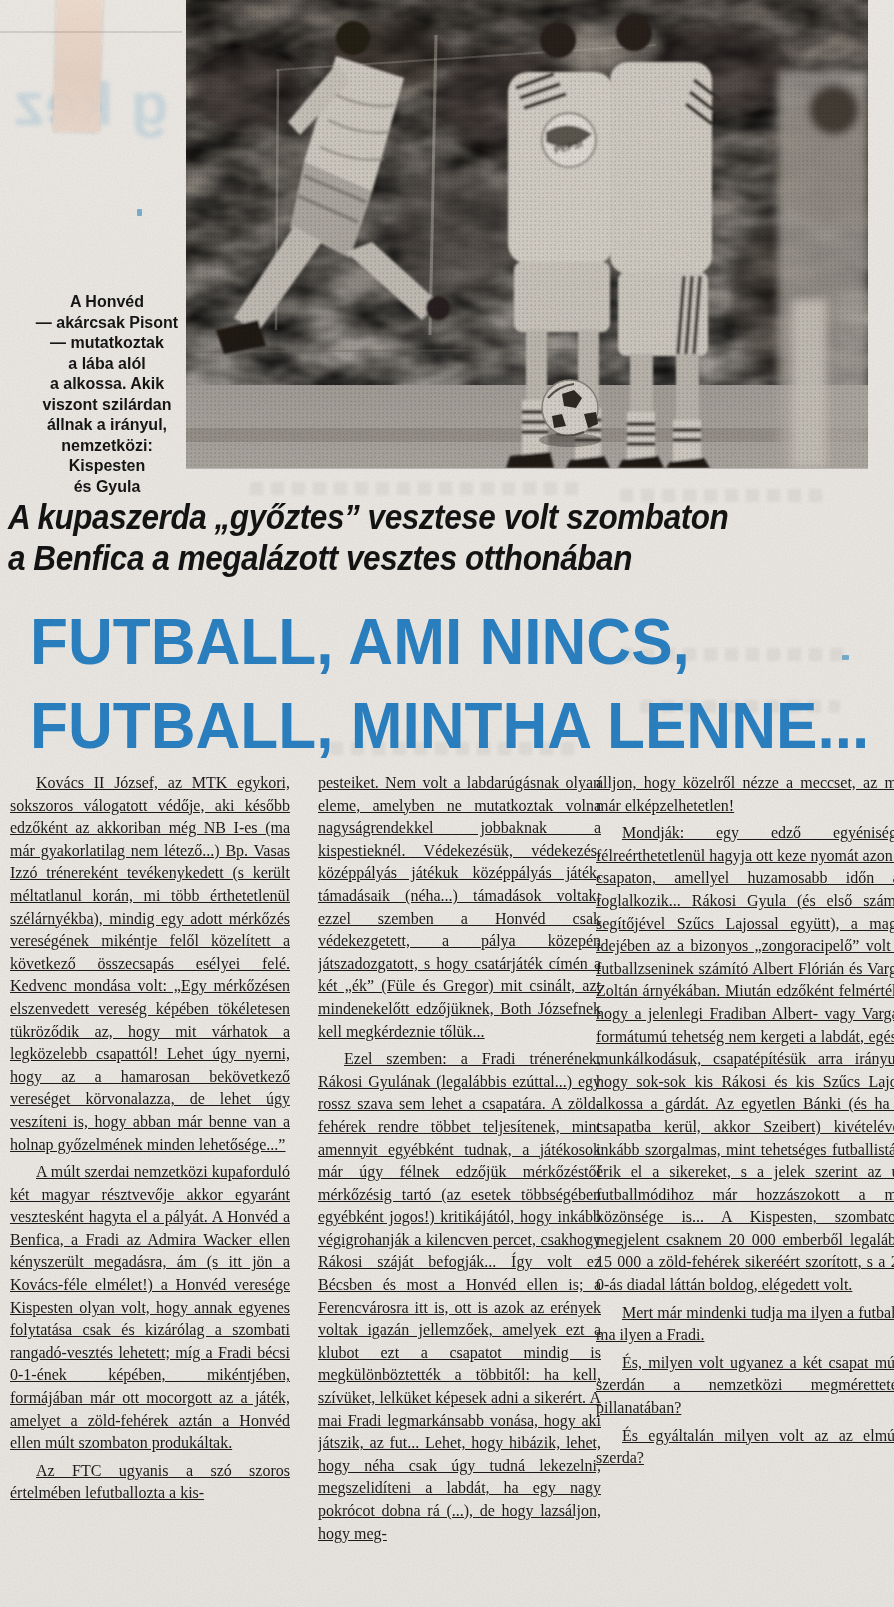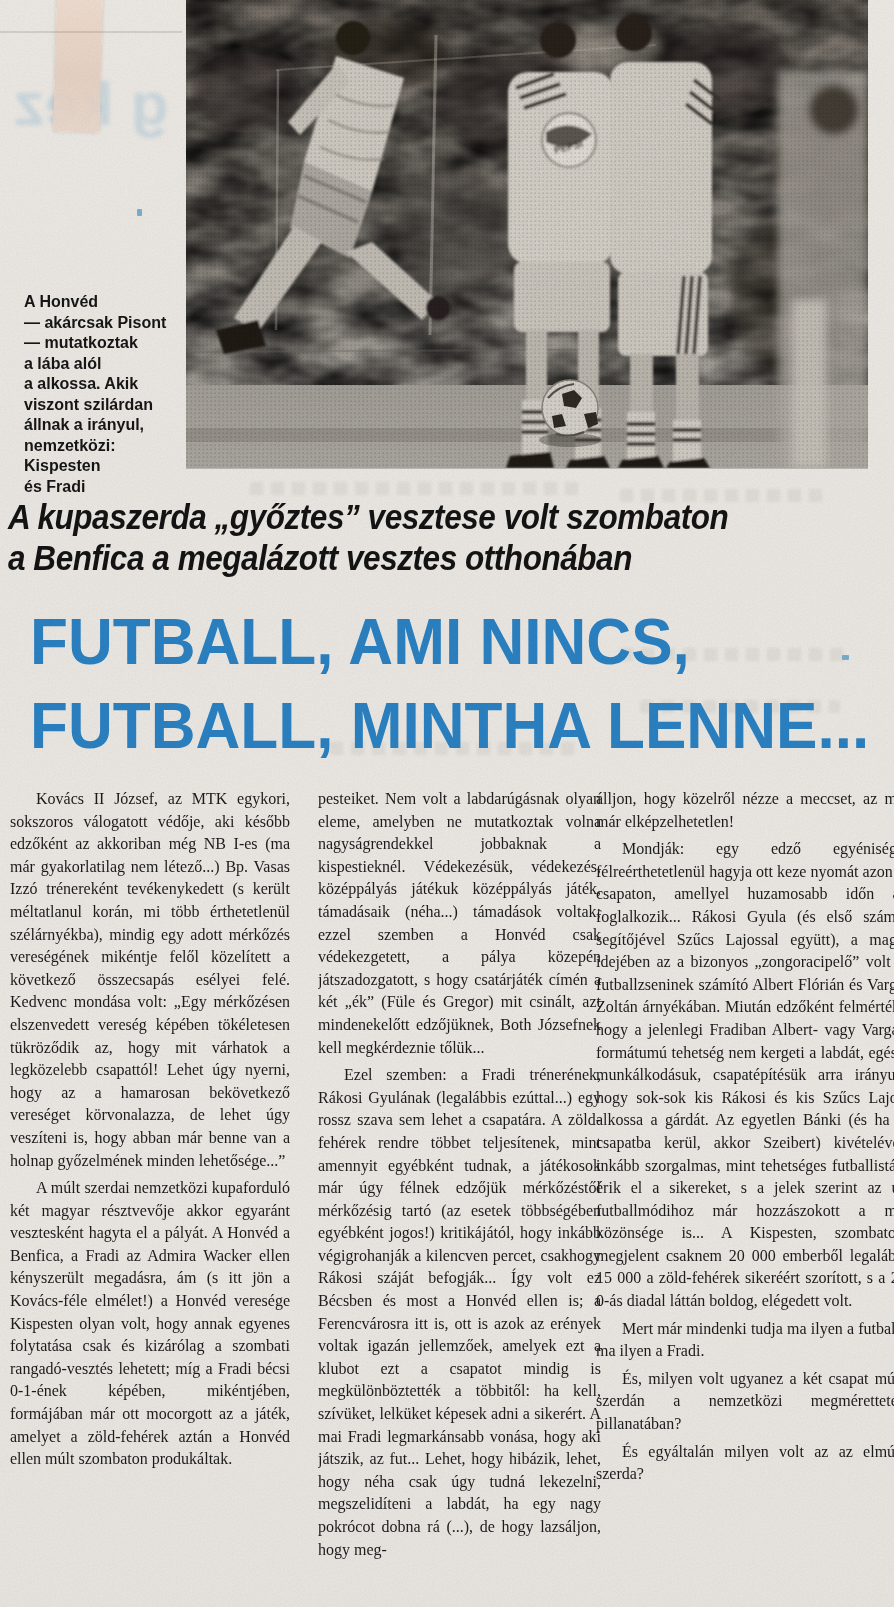--- a/index.html
+++ b/index.html
@@ -33,21 +33,21 @@
     transform:scaleX(-1);text-align:center;
   }
   .ghost{
     background:repeating-linear-gradient(90deg,rgba(45,45,45,.12) 0 13px,transparent 13px 21px);
     filter:blur(1.6px);opacity:.5;border-radius:2px;height:13px;
   }
   .speck{background:#3a8fc0;opacity:.65;border-radius:1px;}
 
   
   .caption{
-    left:24px;top:292px;width:166px;text-align:left;
+    left:24px;top:292px;width:166px;text-align:center;
     font-family:"Liberation Sans",sans-serif;font-weight:bold;
     font-size:16px;line-height:20.5px;color:#161616;
   }
 
   
   .subhead{
     left:8px;top:496px;width:940px;
     font-family:"Liberation Sans",sans-serif;
     font-style:italic;font-weight:bold;
     font-size:35px;line-height:41px;letter-spacing:-.5px;color:#141414;
@@ -64,21 +64,21 @@
   }
 
   
   .col{
     top:772px;height:835px;overflow:hidden;
     font-size:16px;line-height:22.6px;text-align:justify;
   }
   #col1{left:10px;width:280px;}
   #col2{left:318px;width:283px;}
   #col3{left:596px;width:308px;}
-  .para{margin:16px 0 0 0;text-indent:26px;}
+  .para{margin:0 0 0 0;text-indent:26px;text-decoration:underline;}
   .para + .para{margin-top:5px;}
   .para.noindent{text-indent:0;}
 
   .grain{left:0;top:0;width:894px;height:1607px;pointer-events:none;opacity:.5;}
 </style>
 </head>
 <body>
 
 <div class="abs ghost-cyan">g kez</div>
 <div class="abs tape"></div>
@@ -209,36 +209,37 @@
 <div class="abs caption">
     <div>A Honvéd</div>
     <div>— akárcsak Pisont</div>
     <div>— mutatkoztak</div>
     <div>a lába alól</div>
     <div>a alkossa. Akik</div>
     <div>viszont szilárdan</div>
     <div>állnak a irányul,</div>
     <div>nemzetközi:</div>
     <div>Kispesten</div>
-    <div>és Fradi</div>
+    <div>és Gyula</div>
   </div>
 
 <div class="abs subhead">
   <div>A kupaszerda „győztes” vesztese volt szombaton</div>
   <div>a Benfica a megalázott vesztes otthonában</div>
 </div>
 
 <div class="abs headline">
   <div>FUTBALL, AMI NINCS,</div>
   <div>FUTBALL, MINTHA LENNE...</div>
 </div>
 
 <div class="abs col" id="col1">
     <p class="para">Kovács II József, az MTK egykori, sokszoros válogatott védője, aki később edzőként az akkoriban még NB I-es (ma már gyakorlatilag nem létező...) Bp. Vasas Izzó trénereként tevékenykedett (s került méltatlanul korán, mi több érthetetlenül szélárnyékba), mindig egy adott mérkőzés vereségének mikéntje felől közelített a következő összecsapás esélyei felé. Kedvenc mondása volt: „Egy mérkőzésen elszenvedett vereség képében tökéletesen tükröződik az, hogy mit várhatok a legközelebb csapattól! Lehet úgy nyerni, hogy az a hamarosan bekövetkező vereséget körvonalazza, de lehet úgy veszíteni is, hogy abban már benne van a holnap győzelmének minden lehetősége...”</p>
     <p class="para">A múlt szerdai nemzetközi kupaforduló két magyar résztvevője akkor egyaránt vesztesként hagyta el a pályát. A Honvéd a Benfica, a Fradi az Admira Wacker ellen kényszerült megadásra, ám (s itt jön a Kovács-féle elmélet!) a Honvéd veresége Kispesten olyan volt, hogy annak egyenes folytatása csak és kizárólag a szombati rangadó-vesztés lehetett; míg a Fradi bécsi 0-1-ének képében, mikéntjében, formájában már ott mocorgott az a játék, amelyet a zöld-fehérek aztán a Honvéd ellen múlt szombaton produkáltak.</p>
+    <p class="para">Az FTC ugyanis a szó szoros értelmében lefutballozta a kis-</p>
   </div>
 <div class="abs col" id="col2">
     <p class="para noindent">pesteiket. Nem volt a labdarúgásnak olyan eleme, amelyben ne mutatkoztak volna nagyságrendekkel jobbaknak a kispestieknél. Védekezésük, védekezés, középpályás játékuk középpályás játék, támadásaik (néha...) támadások voltak; ezzel szemben a Honvéd csak védekezgetett, a pálya közepén játszadozgatott, s hogy csatárjáték címén a két „ék” (Füle és Gregor) mit csinált, azt mindenekelőtt edzőjüknek, Both Józsefnek kell megkérdeznie tőlük...</p>
     <p class="para">Ezel szemben: a Fradi trénerének, Rákosi Gyulának (legalábbis ezúttal...) egy rossz szava sem lehet a csapatára. A zöld-fehérek rendre többet teljesítenek, mint amennyit egyébként tudnak, a játékosok már úgy félnek edzőjük mérkőzéstől mérkőzésig tartó (az esetek többségében egyébként jogos!) kritikájától, hogy inkább végigrohanják a kilencven percet, csakhogy Rákosi száját befogják... Így volt ez Bécsben és most a Honvéd ellen is; a Ferencvárosra itt is, ott is azok az erények voltak igazán jellemzőek, amelyek ezt a klubot ezt a csapatot mindig is megkülönböztették a többitől: ha kell, szívüket, lelküket képesek adni a sikerért. A mai Fradi legmarkánsabb vonása, hogy aki játszik, az fut... Lehet, hogy hibázik, lehet, hogy néha csak úgy tudná lekezelni, megszelidíteni a labdát, ha egy nagy pokrócot dobna rá (...), de hogy lazsáljon, hogy meg-</p>
   </div>
 <div class="abs col" id="col3">
     <p class="para noindent">álljon, hogy közelről nézze a meccset, az ma már elképzelhetetlen!</p>
     <p class="para">Mondják: egy edző egyénisége félreérthetetlenül hagyja ott keze nyomát azon a csapaton, amellyel huzamosabb időn át foglalkozik... Rákosi Gyula (és első számú segítőjével Szűcs Lajossal együtt), a maga idejében az a bizonyos „zongoracipelő” volt a futballzseninek számító Albert Flórián és Varga Zoltán árnyékában. Miután edzőként felmérték, hogy a jelenlegi Fradiban Albert- vagy Varga-formátumú tehetség nem kergeti a labdát, egész munkálkodásuk, csapatépítésük arra irányul, hogy sok-sok kis Rákosi és kis Szűcs Lajos alkossa a gárdát. Az egyetlen Bánki (és ha a csapatba kerül, akkor Szeibert) kivételével inkább szorgalmas, mint tehetséges futballisták érik el a sikereket, s a jelek szerint az új futballmódihoz már hozzászokott a ma közönsége is... A Kispesten, szombaton megjelent csaknem 20 000 emberből legalább 15 000 a zöld-fehérek sikeréért szorított, s a 2-0-ás diadal láttán boldog, elégedett volt.</p>
     <p class="para">Mert már mindenki tudja ma ilyen a futball, ma ilyen a Fradi.</p>
     <p class="para">És, milyen volt ugyanez a két csapat múlt szerdán a nemzetközi megmérettetés pillanatában?</p>

